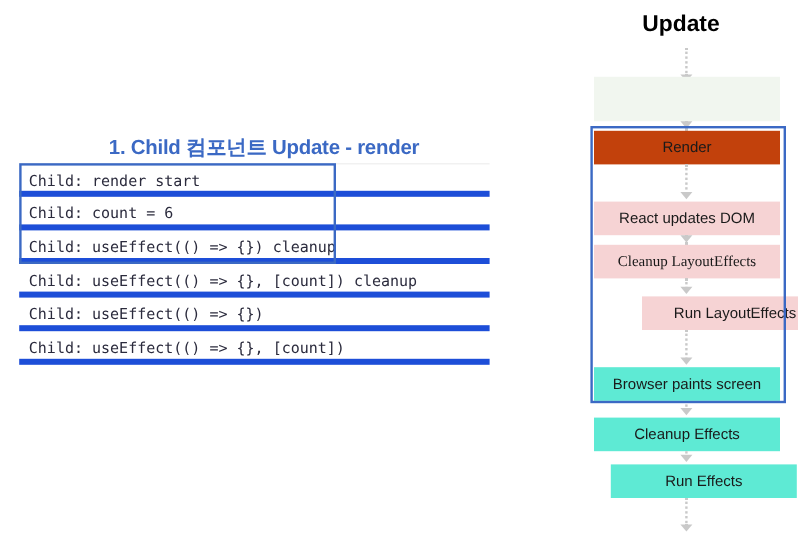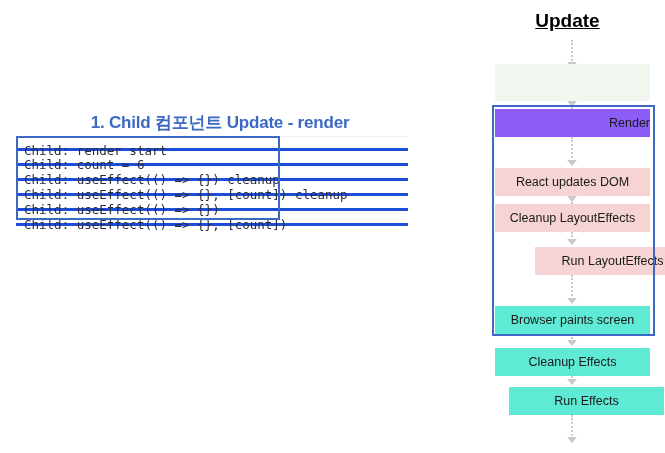--- a/index.html
+++ b/index.html
@@ -39,23 +39,23 @@
   }
 
   
   #console-log {
     position: absolute;
     left: 16px;
     top: 113px;
     width: 392px;
   }
   .log-row {
-    height: 15px;
+    height: 28px;
     line-height: 28px;
-    border-bottom: 3px solid #1d4ed8;
+    border-bottom: 5px solid #1d4ed8;
     font-family: "DejaVu Sans Mono", "Liberation Mono", monospace;
     font-size: 12.5px;
     color: #2b2b3d;
     padding-left: 8px;
     box-sizing: border-box;
     white-space: nowrap;
   }
   .log-row:first-child {
     border-top: 1px solid #eeeeee;
   }
@@ -83,48 +83,47 @@
 
   #flow-title {
     position: absolute;
     left: 0;
     top: 10px;
     width: 195px;
     text-align: center;
     font-size: 19px;
     font-weight: bold;
     color: #000000;
-    text-decoration: underline;
   }
 
   .flow-box {
     position: absolute;
     left: 25px;
     width: 155px;
     height: 28px;
     line-height: 28px;
     text-align: center;
     font-size: 12.5px;
     color: #1a1a1a;
     box-sizing: border-box;
     white-space: nowrap;
   }
-  .box-green   { background: #8b5cf6; text-align: right; }
+  .box-green   { background: #c2410c; }
   .box-green-faded { background: #f1f6ef; }
   .box-pink    { background: #f6d3d4; text-align: center; }
   .box-yellow  { background: #5eead4; }
 
   
   #box-faded {
     top: 64px;
     height: 37px;
   }
   #box-render        { top: 109px; }
   #box-updates-dom   { top: 168px; }
-  #box-cleanup-layout{ top: 204px; }
+  #box-cleanup-layout{ top: 204px; font-family: Liberation Serif, serif; }
   #box-run-layout    { top: 247px; margin-left: 40px; }
   #box-browser-paint { top: 306px; }
   #box-cleanup-eff   { top: 348px; }
   #box-run-eff       { top: 387px; margin-left: 14px; }
 
   
   #phase-outline {
     position: absolute;
     left: 492px;
     top: 105px;

